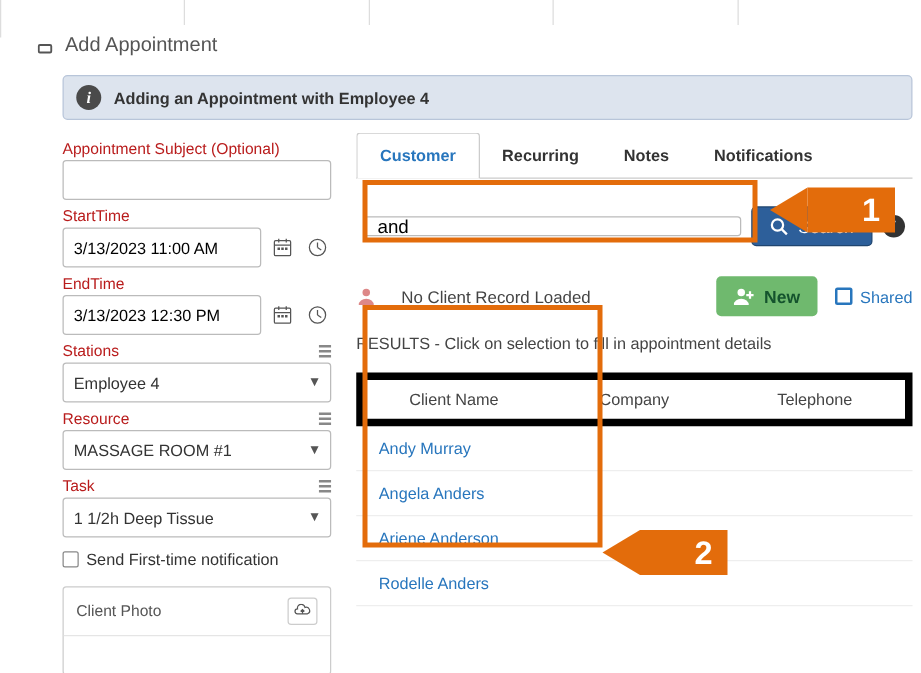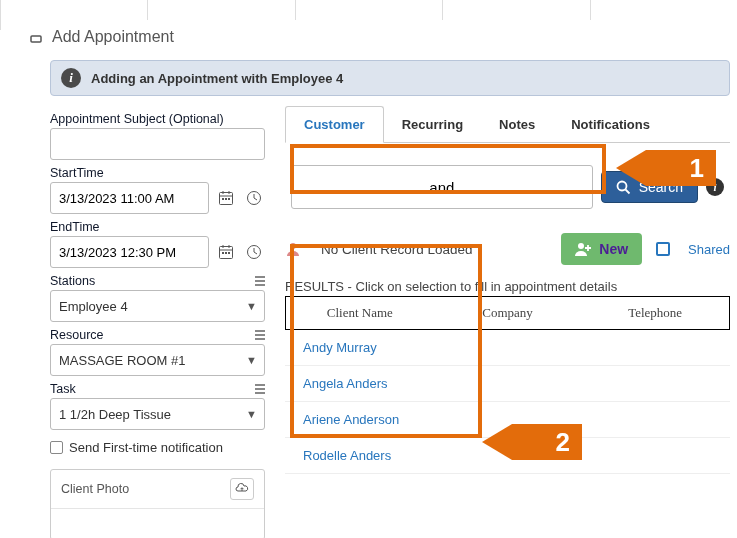--- a/index.html
+++ b/index.html
@@ -13,21 +13,21 @@
 .panel-title { display: flex; align-items: center; gap: 8px; padding: 8px 10px; font-size: 16px; color: #555; }
 .panel-title .tiny-icon { width: 14px; height: 14px; display:inline-flex; align-items:center; justify-content:center; }
 
 .info-bar { margin: 6px 10px 10px 30px; background: #dde4ee; border: 1px solid #b8c5d9; border-radius: 4px; padding: 7px 10px; display: flex; align-items: center; gap: 10px; font-size: 13px; font-weight: bold; color: #333; }
 .info-bar .info-icon { width: 20px; height: 20px; border-radius: 50%; background: #4a4a4a; color: #fff; display:flex; align-items:center; justify-content:center; font-style: italic; font-family: Georgia, serif; font-weight: bold; font-size: 13px; }
 
 .body-row { display: flex; padding: 0 10px 10px 30px; gap: 20px; }
 
 
 .left-col { width: 215px; }
-.field-label { font-size: 12.5px; color: #0f172a; margin-top: 6px; margin-bottom: 2px; display:flex; align-items:center; justify-content:space-between; }
+.field-label { font-size: 12.5px; color: #b91c1c; margin-top: 6px; margin-bottom: 2px; display:flex; align-items:center; justify-content:space-between; }
 .list-handle { width: 10px; height: 12px; }
 .text-input, .dt-input, .select { border: 1px solid #bbb; border-radius: 3px; height: 32px; padding: 4px 8px; font-size: 13px; width: 100%; background:#fff; }
 .dt-wrap { display:flex; align-items:center; gap:6px; }
 .dt-input { flex:1; }
 .icon-btn { width: 22px; height: 22px; display:flex; align-items:center; justify-content:center; color:#555; }
 .select { appearance:none; display:flex; align-items:center; justify-content:space-between; cursor:pointer; }
 .select-wrap { position: relative; }
 .select-caret { position:absolute; right:8px; top:50%; transform:translateY(-50%); font-size:11px; color:#555; pointer-events:none; }
 
 .checkbox-row { display:flex; align-items:center; gap:6px; margin-top:10px; font-size:13px; }
@@ -37,33 +37,33 @@
 .photo-head { display:flex; justify-content:space-between; align-items:center; padding:8px 10px; font-size:12.5px; color:#555; border-bottom:1px solid #e5e5e5; }
 .upload-btn { width:24px; height:22px; border:1px solid #ccc; border-radius:3px; display:flex; align-items:center; justify-content:center; }
 
 
 .right-col { flex:1; }
 .tabs { display:flex; border-bottom:1px solid #ccc;align-items:center; }
 .tab { padding:10px 18px; font-size:13px; font-weight:bold; color:#333; cursor:pointer; }
 .tab.active { color:#2876bd; background:#fff; border:1px solid #ccc; border-bottom:1px solid #fff; border-radius:3px 3px 0 0; margin-bottom:-1px; }
 
 .search-row { margin-top:14px; display:flex; align-items:center; gap:8px; padding:8px 6px; }
-.search-input { flex:1; border:1px solid #bbb; border-radius:3px; height:44px; padding:4px 10px; font-size:15px;text-align:center; }
+.search-input { flex:1; border:1px solid #bbb; border-radius:3px; height:16px; padding:4px 10px; font-size:15px; }
 .search-btn { background:#2d5f9a; border:1px solid #1f456f; color:#fff; border-radius:4px; height:32px; padding:0 14px; display:flex; align-items:center; gap:8px; font-size:14px; cursor:pointer; }
 
 .status-row { display:flex; align-items:center; justify-content:space-between; margin-top:16px; }
 .status-left { display:flex; align-items:center; gap:20px; color:#444; font-size:13.5px; }
 .status-right { display:flex; align-items:center; gap:14px; }
-.new-btn { background:#6fb96e; color:#4c1d95; border:none; border-radius:4px; height:32px; padding:0 14px; display:flex; align-items:center; gap:8px; font-size:14px; font-weight:bold; cursor:pointer; }
-.shared-chk { display:flex; align-items:center; gap:18px; color:#2876bd; font-size:13px; }
+.new-btn { background:#6fb96e; color:#14532d; border:none; border-radius:4px; height:32px; padding:0 14px; display:flex; align-items:center; gap:8px; font-size:14px; font-weight:bold; cursor:pointer; }
+.shared-chk { display:flex; align-items:center; gap:6px; color:#2876bd; font-size:13px; }
 .shared-box { width:14px; height:14px; border:2px solid #2876bd; border-radius:2px; }
 
 .results-title { margin-top:14px; font-size:13px; color:#444; }
 
-.table-head { display:flex; border:1px solid #000000; margin-top:2px;font-family:Liberation Serif, serif; }
+.table-head { display:flex; border:6px solid #000000; margin-top:16px; }
 .th { padding:8px 10px; font-size:13px; color:#444; text-align:center; flex:1; }
 .th:first-child { text-align:center; }
 .table-row { display:flex; border-bottom:1px solid #eee; }
 .td { padding:10px 18px; font-size:13px; color:#2876bd; flex:1; cursor:pointer; }
 .td.company, .td.phone { color:#333; }
 
 
 .anno { position:absolute; border:4px solid #e36c0b; pointer-events:none; }
 .anno-tag { position:absolute; display:flex; align-items:center; }
 .anno-tag .arrow { width:0; height:0; border-top:18px solid transparent; border-bottom:18px solid transparent; border-right:30px solid #e36c0b; }

